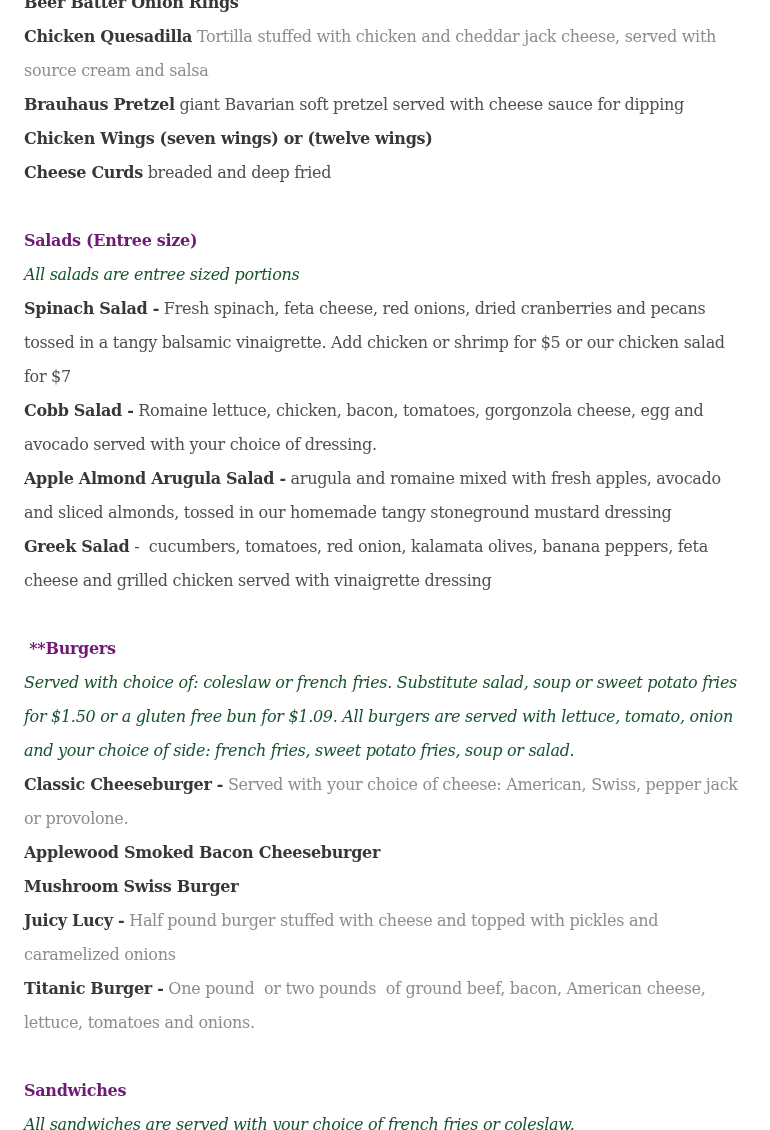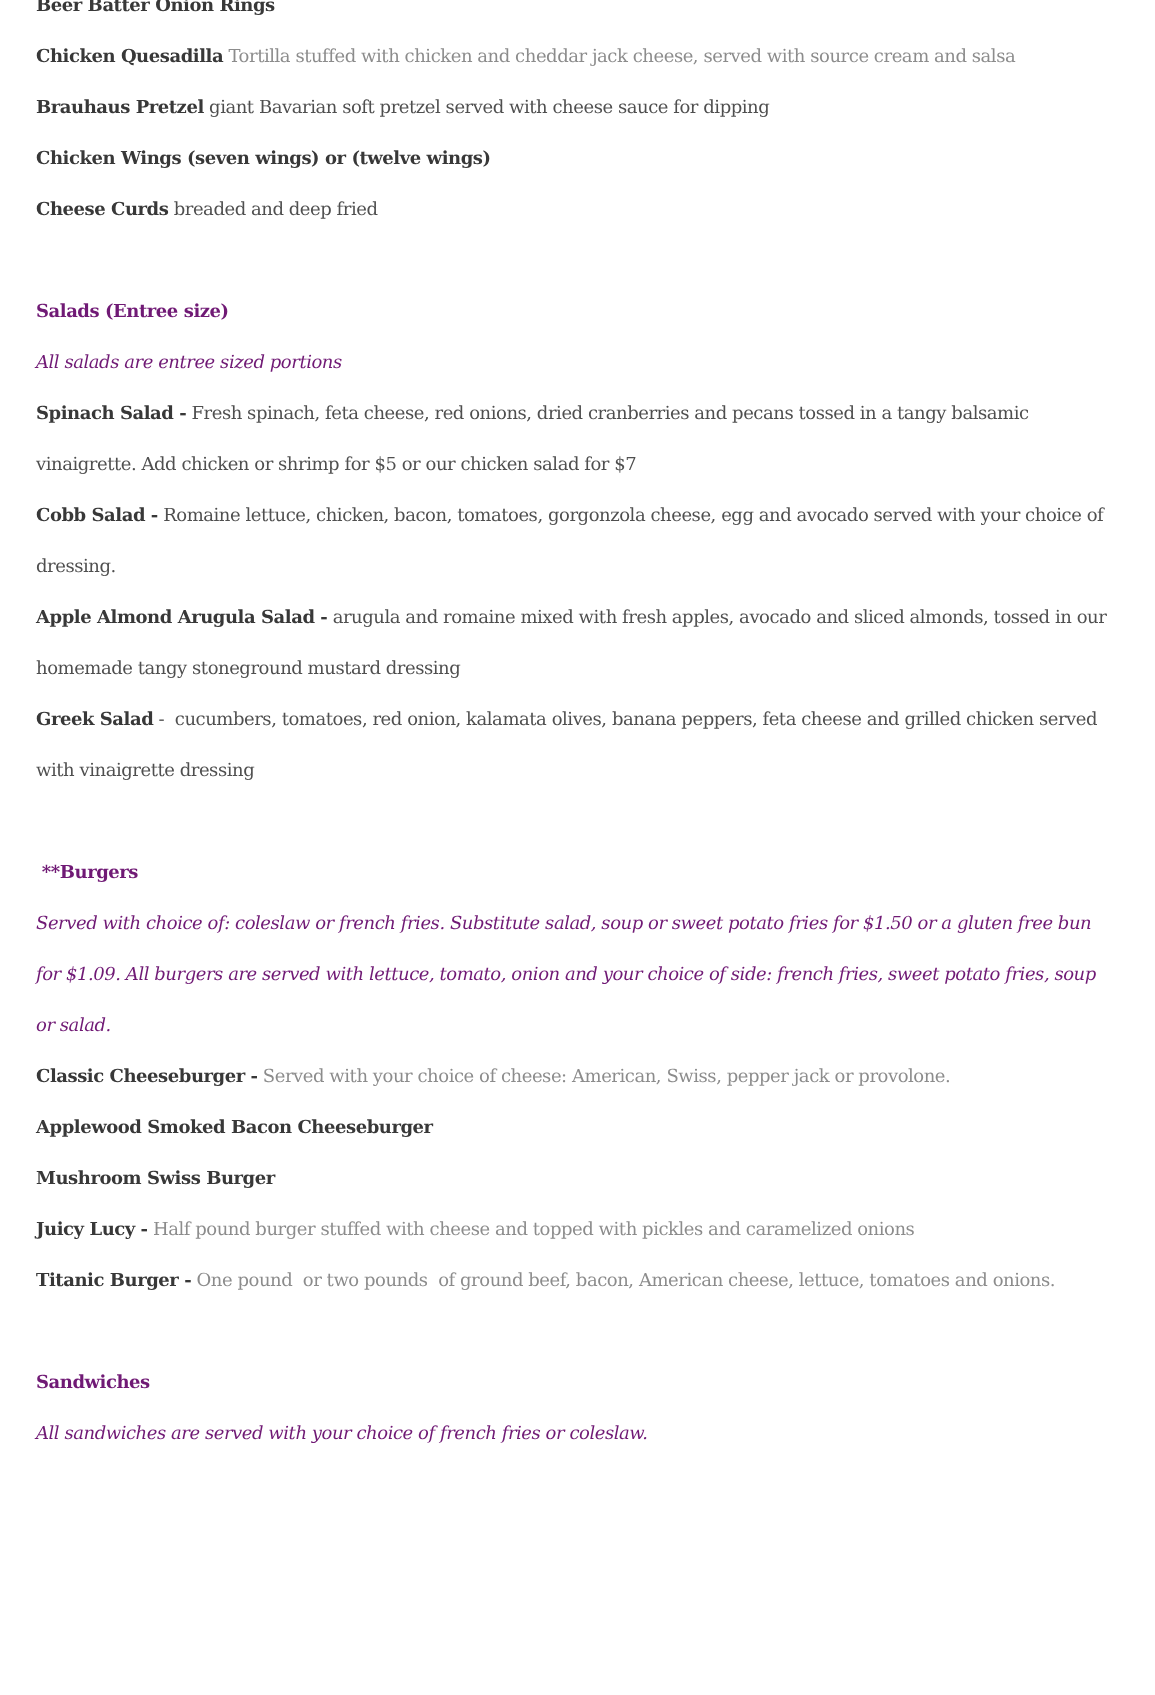--- a/index.html
+++ b/index.html
@@ -10,38 +10,38 @@
     height: 1130px;
     overflow: hidden;
   }
   .menu-page {
     box-sizing: border-box;
     width: 770px;
     height: 1130px;
     padding: 0 24px 0 24px;
     overflow: hidden;
     font-family: "DejaVu Serif", "Liberation Serif", serif;
-    font-size: 12px;
+    font-size: 16px;
     letter-spacing: -0.3px;
     line-height: 34px;
     color: #4f4f4f;
   }
   .menu-flow {
     margin-top: -14px; 
   }
   .section { margin: 0; }
   .section + .section { margin-top: 34px; } 
   p { margin: 0; padding: 0; white-space: pre-wrap; }
   .heading {
     font-weight: bold;
     color: #701a75;
   }
   .note {
     font-style: italic;
-    color: #701a75;
+    color: #14532d;
   }
   .nm {
     font-weight: bold;
     color: #383838;
   }
   .desc-dark { color: #4f4f4f; }
   .desc-gray { color: #8c8c8c; }
 </style>
 </head>
 <body>

